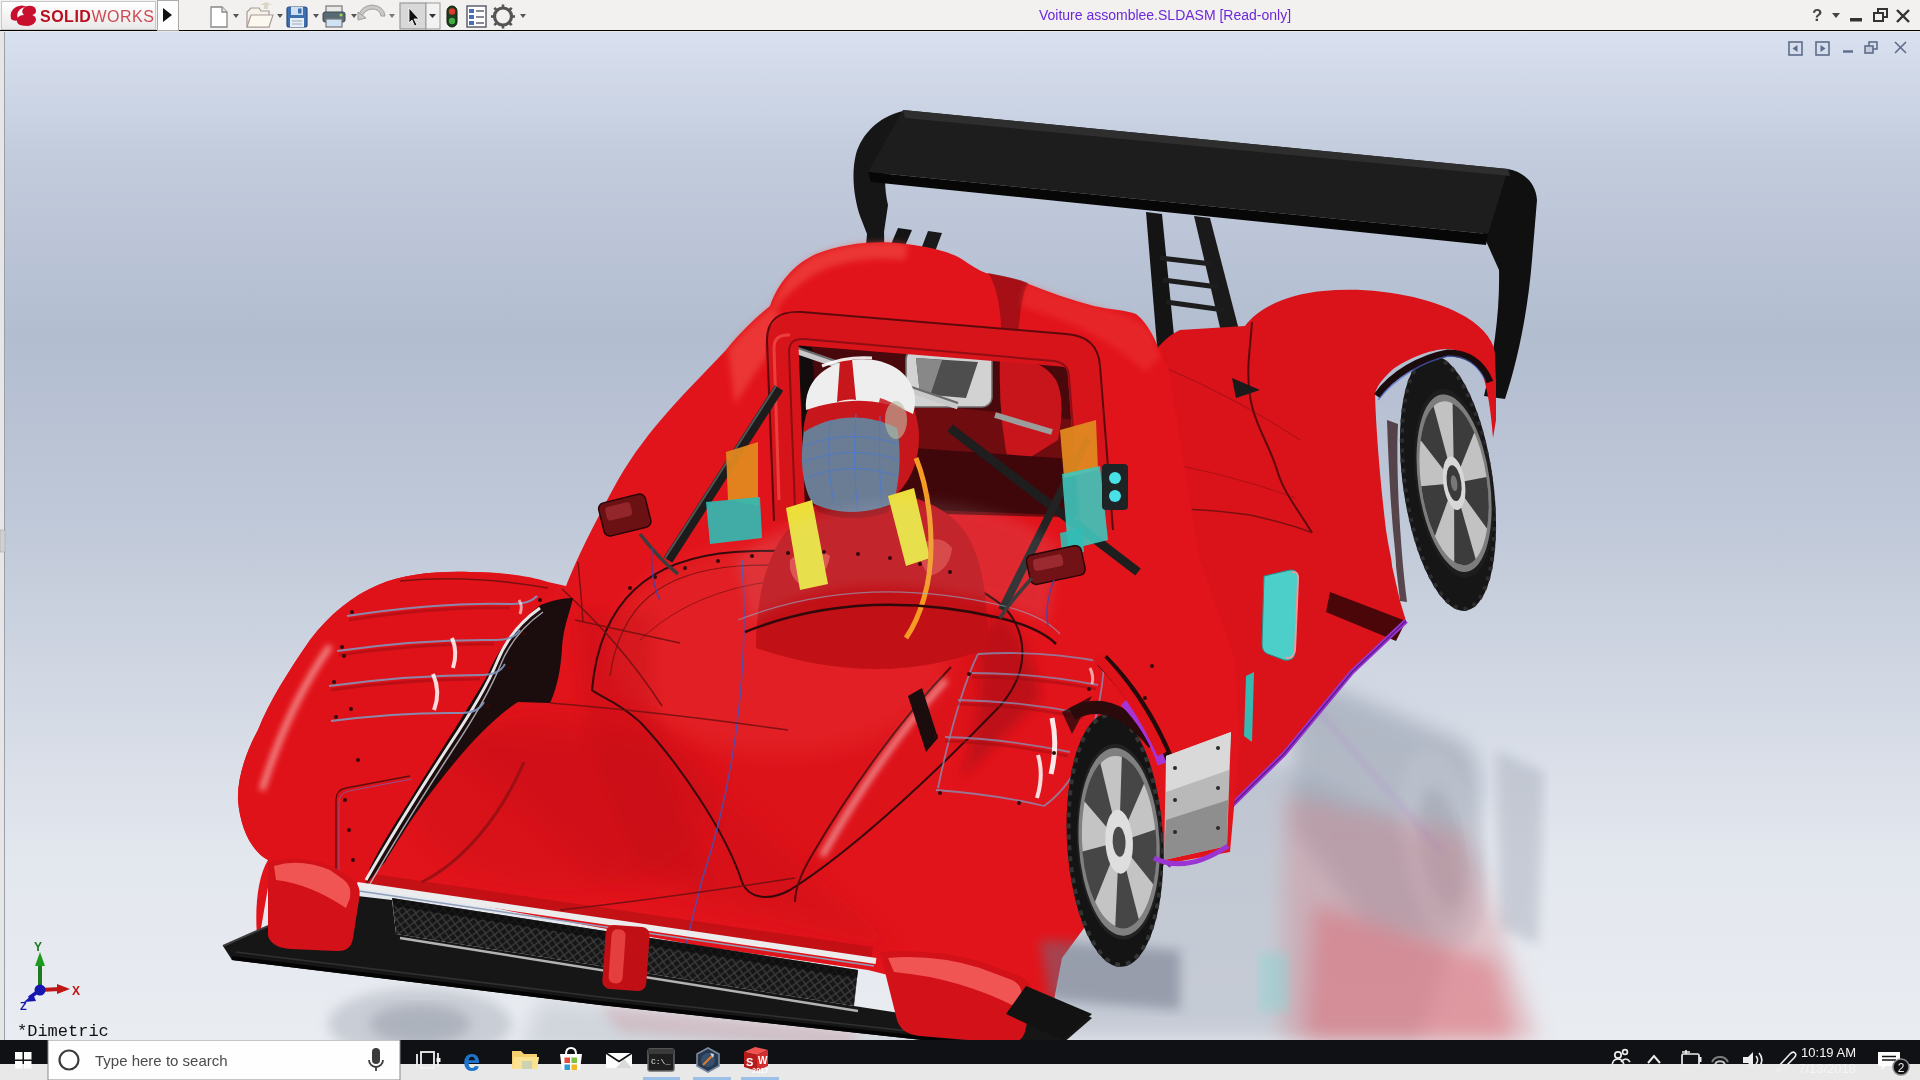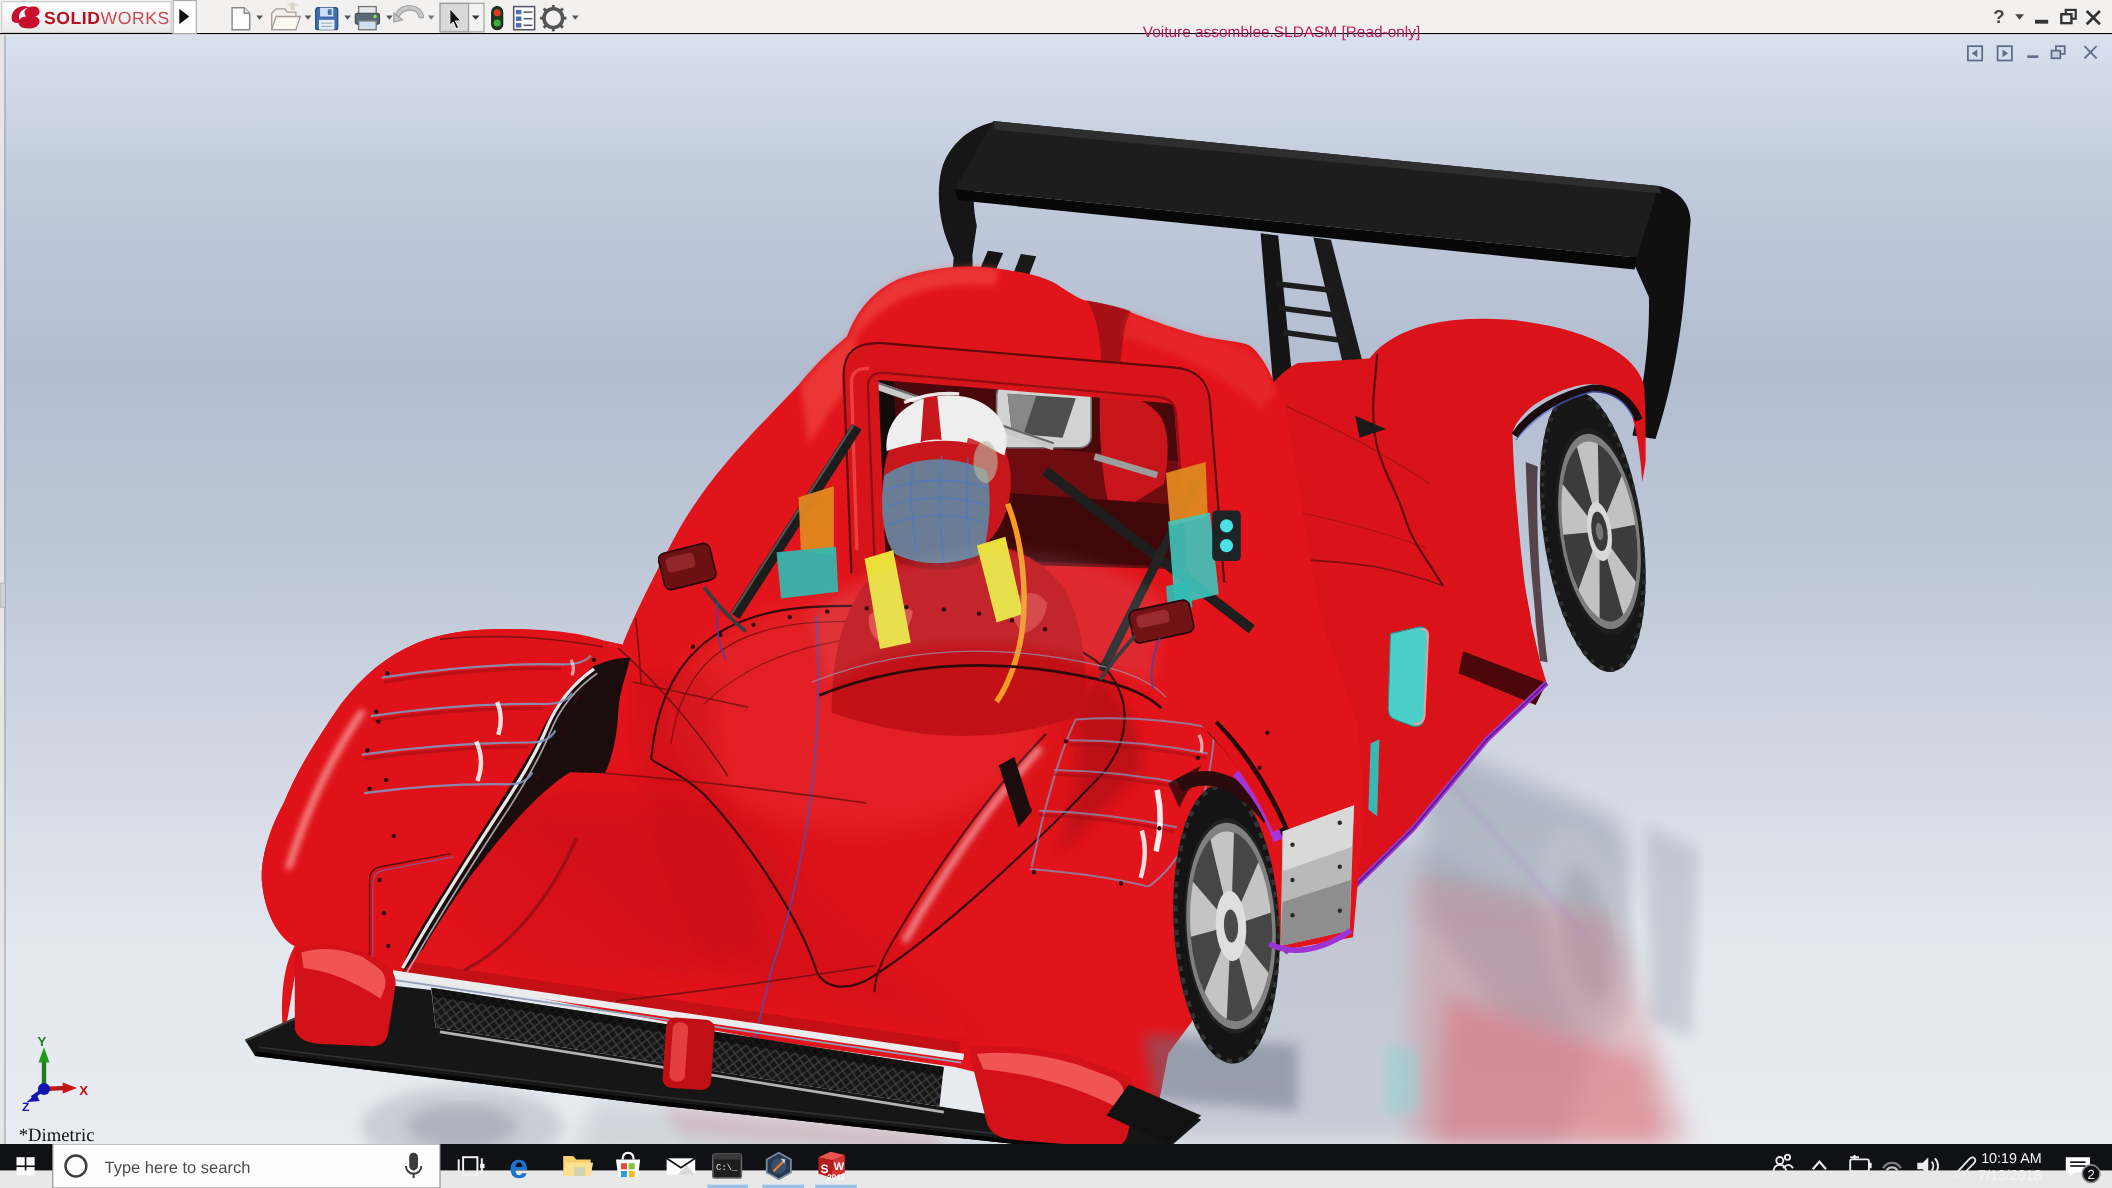--- a/index.html
+++ b/index.html
@@ -2,21 +2,21 @@
 <html><head>
 <meta charset="utf-8">
 <style>
   * { margin:0; padding:0; box-sizing:border-box; }
   html,body { width:1920px; height:1080px; overflow:hidden; font-family:"Liberation Sans",sans-serif; background:#e8e8e8; }
   .titlebar { position:absolute; top:0; left:0; width:1920px; height:31px; background:#f2f1f0; border-bottom:1px solid #000000; }
   .viewport { position:absolute; top:32px; left:0; width:1920px; height:1008px;
     background:linear-gradient(180deg,#d9e1f0 0%, #c3ccdd 12%, #b2bdd0 30%, #bfc8d8 48%, #d3d9e4 66%, #e3e7ee 82%, #e9ecf1 100%); }
   .taskbar { position:absolute; top:1040px; left:0; width:1920px; height:24px; background:#101114; }
   svg { position:absolute; }
-  .dimetric { position:absolute; left:17px; top:990px; font-size:17px; color:#111; font-family:Liberation Serif, serif; }
+  .dimetric { position:absolute; left:17px; top:990px; font-size:17px; color:#111; font-family:Liberation Mono, monospace; }
 </style>
 </head>
 <body>
 
 <div class="viewport">
   <svg id="scene" width="1920" height="1008" viewBox="0 32 1920 1008">
     <defs>
       <linearGradient id="gsky" x1="0" y1="0" x2="0" y2="1">
         <stop offset="0" stop-color="#d9e1f0"></stop>
         <stop offset="0.3" stop-color="#b2bdd0"></stop>
@@ -485,21 +485,21 @@
             <line x1="9" y1="0" x2="12" y2="0"></line>
           <line x1="-6.5" y1="-6.5" x2="-8.7" y2="-8.7"></line>
             <line x1="6.5" y1="6.5" x2="8.7" y2="8.7"></line>
           <line x1="-6.5" y1="6.5" x2="-8.7" y2="8.7"></line>
             <line x1="6.5" y1="-6.5" x2="8.7" y2="-8.7"></line>
         </g>
       </g>
       <path d="M320,14 l6,0 l-3,4 z" fill="#555"></path>
     </svg>
   </div>
-  <div style="position:absolute;left:530px;right:120px;top:7px;text-align:center;font-size:14px;color:#be185d;margin-top:14px;">Voiture assomblee.SLDASM [Read-only]</div>
+  <div style="position:absolute;left:530px;right:120px;top:7px;text-align:center;font-size:14px;color:#6d28d9;">Voiture assomblee.SLDASM [Read-only]</div>
   <div id="winctl" style="position:absolute;right:0;top:0;height:31px;width:130px;">
     <svg width="130" height="31" viewBox="0 0 130 31">
       <text x="22" y="21" font-size="17" font-weight="bold" fill="#444" font-family="Liberation Sans,sans-serif">?</text>
       <path d="M42,13 l8,0 l-4,5 z" fill="#444"></path>
       <rect x="60" y="18" width="12" height="3.5" fill="#333"></rect>
       <g fill="none" stroke="#333" stroke-width="2">
         <rect x="88" y="9" width="9" height="8"></rect>
         <rect x="84" y="13" width="9" height="8"></rect>
       </g>
       <rect x="84" y="13" width="9" height="8" fill="#f2f1f0" stroke="#333" stroke-width="2"></rect>

